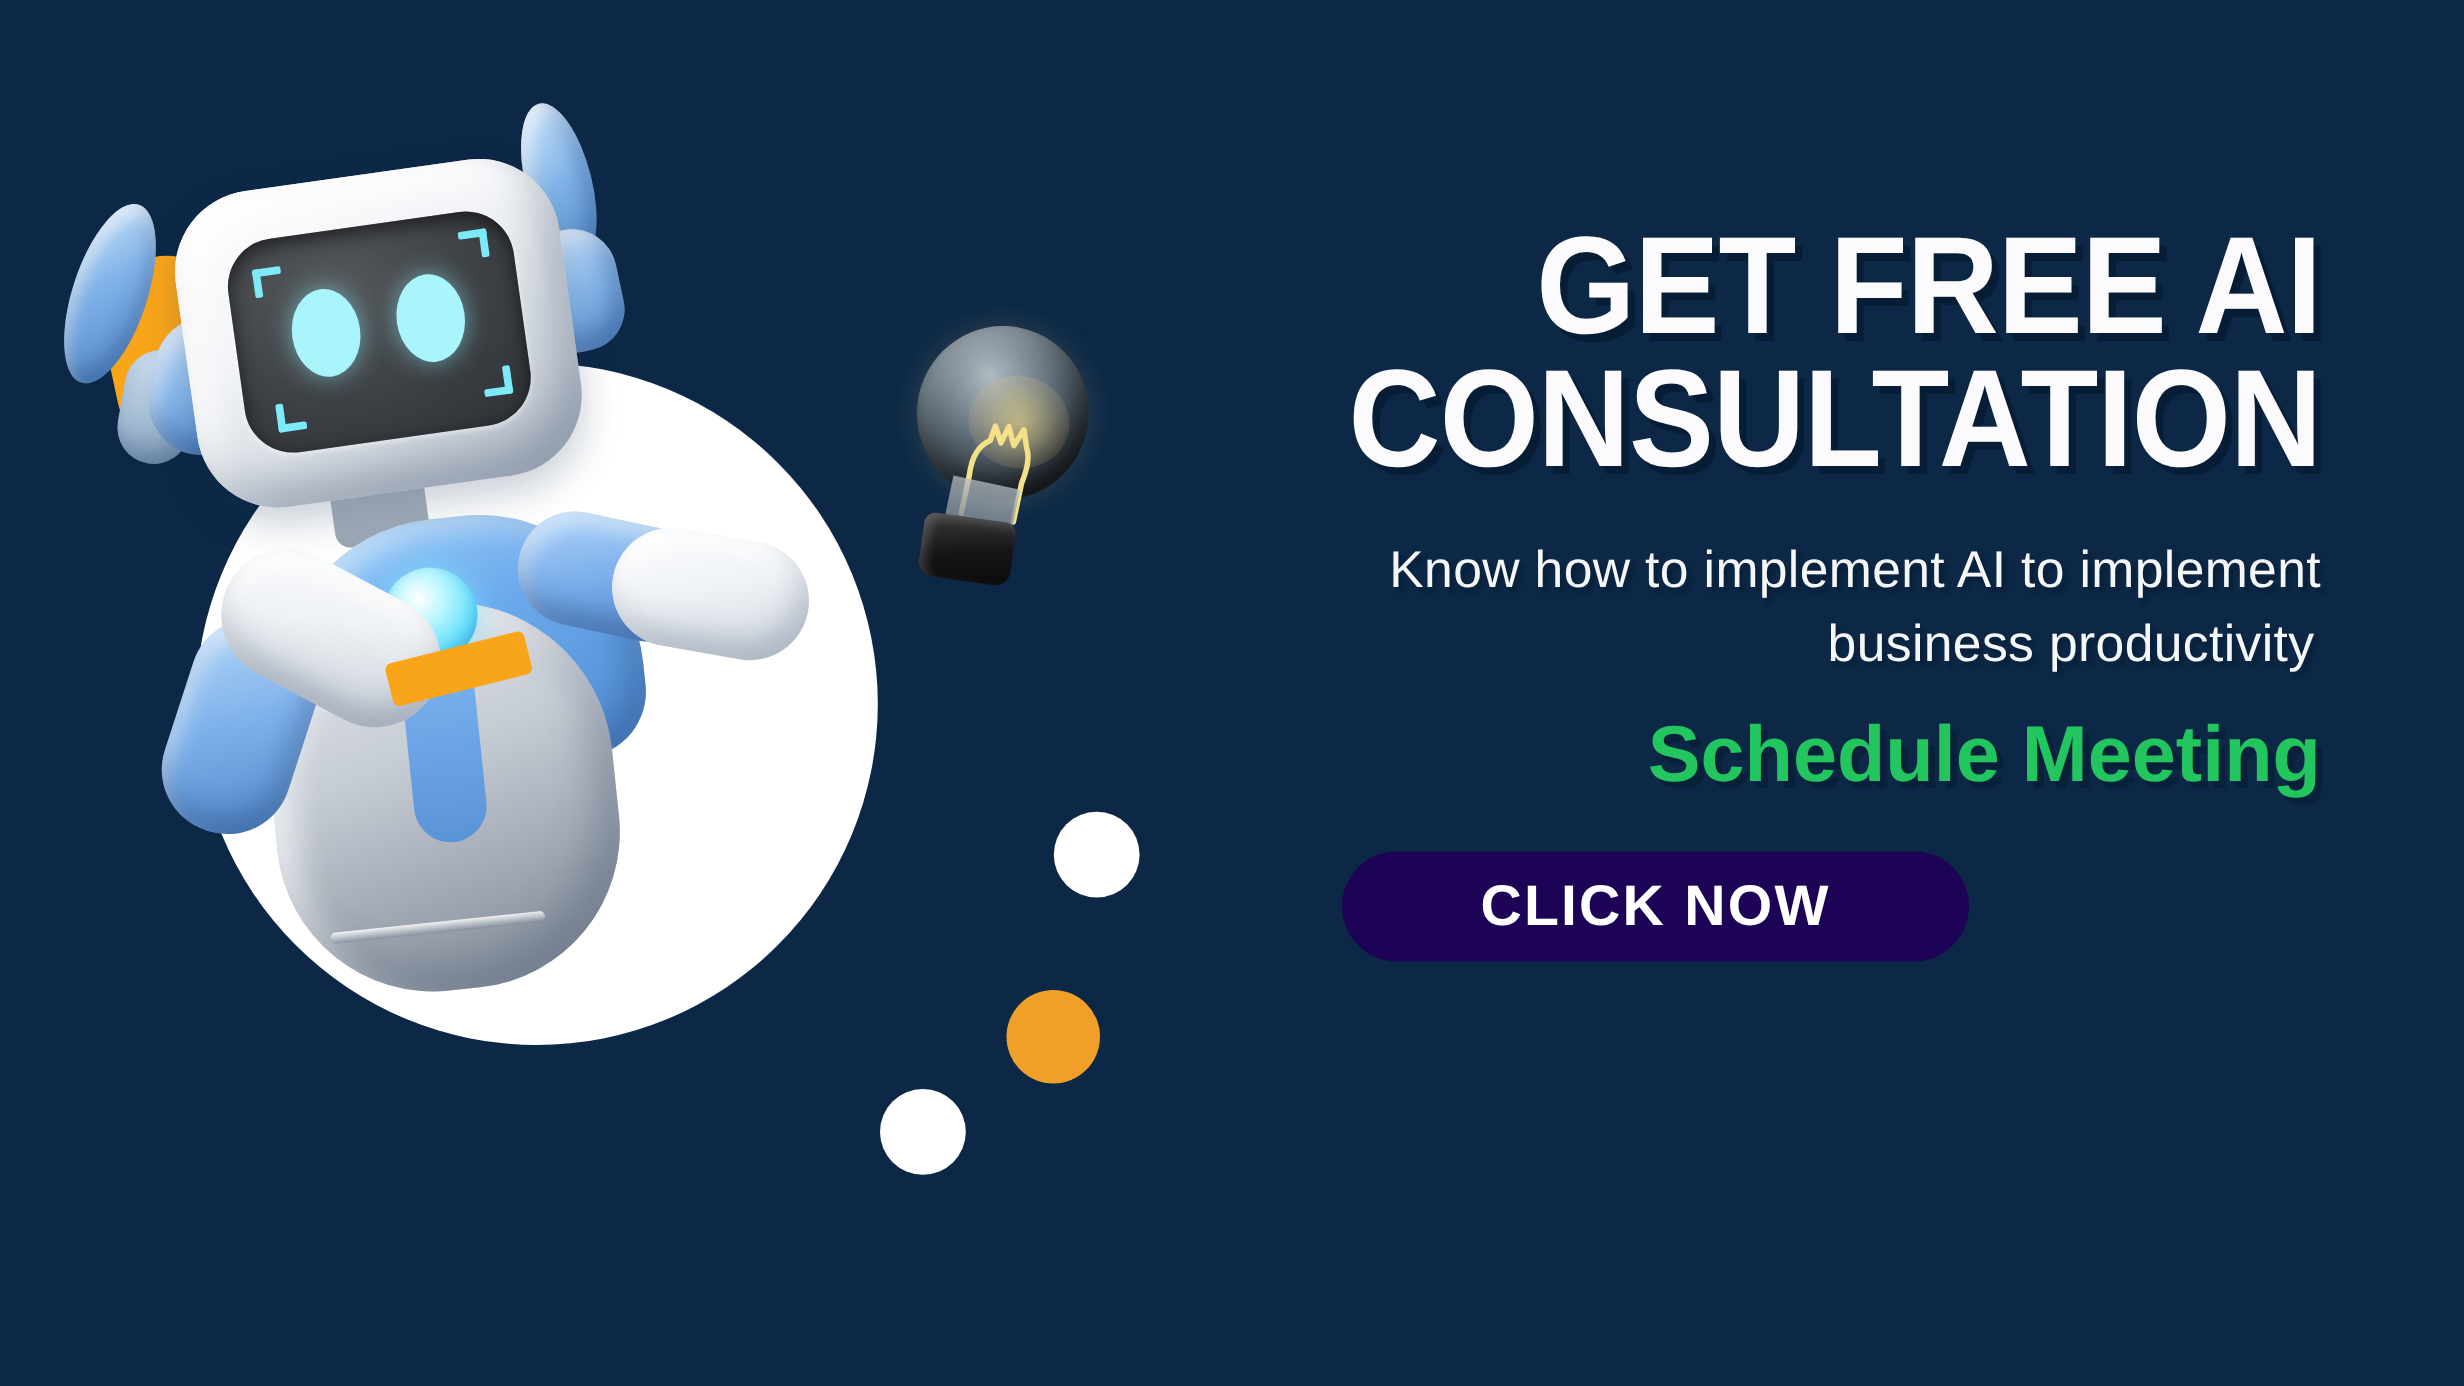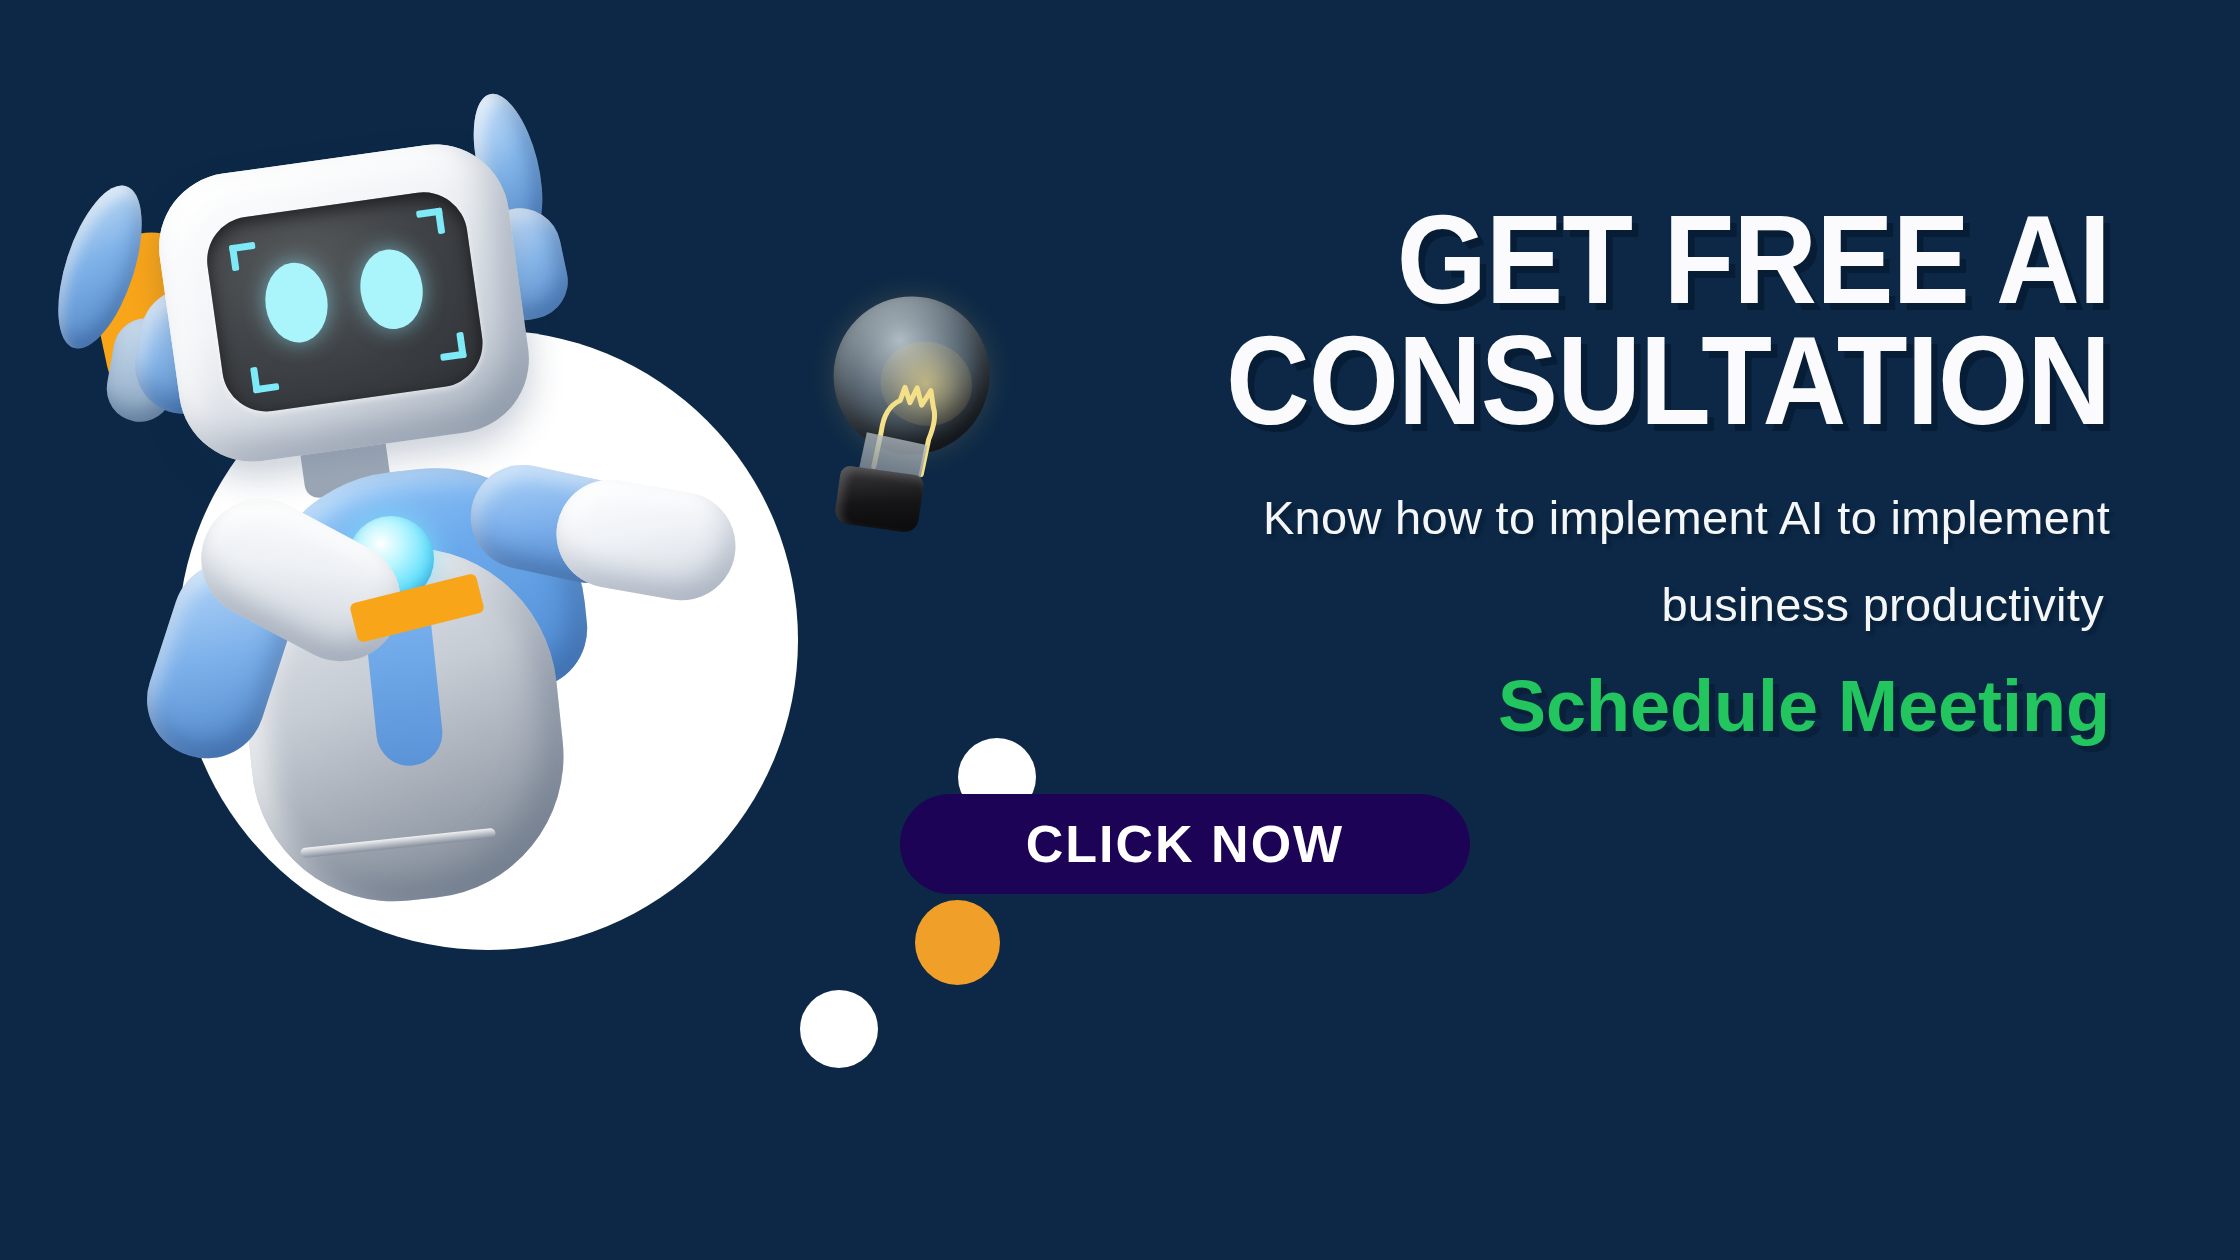--- a/index.html
+++ b/index.html
@@ -292,35 +292,35 @@
     color:#f4f6f8;
     font-family:"Liberation Sans Narrow","Liberation Sans", sans-serif;
     font-weight:400;
     font-size:47px;
     line-height:1.0;
     letter-spacing:.3px;
     text-shadow:4px 4px 3px rgba(6,26,48,.6);
     white-space:nowrap;
   }
   .sub-1 { margin-top:52px; }
-  .sub-2 { margin-top:40px; margin-right:6px; }
+  .sub-2 { margin-top:20px; margin-right:6px; }
 
   .schedule {
     color:#22c55e;
     font-family:"Liberation Sans Narrow","Liberation Sans", sans-serif;
     font-weight:700;
     font-size:72px;
     line-height:1;
     letter-spacing:0px;
     margin-top:42px;
     text-shadow:6px 6px 0 rgba(6,26,48,.55);
     white-space:nowrap;
   }
 
-  .cta-row { margin-top:52px; display:flex; justify-content:flex-start; }
+  .cta-row { margin-top:52px; display:flex; justify-content:center; }
   .cta {
     display:inline-flex;
     align-items:center;
     justify-content:center;
     width:570px; height:100px;
     border-radius:50px;
     background:#1c0356;
     color:#ffffff;
     font-family:"Liberation Sans", sans-serif;
     font-weight:700;

